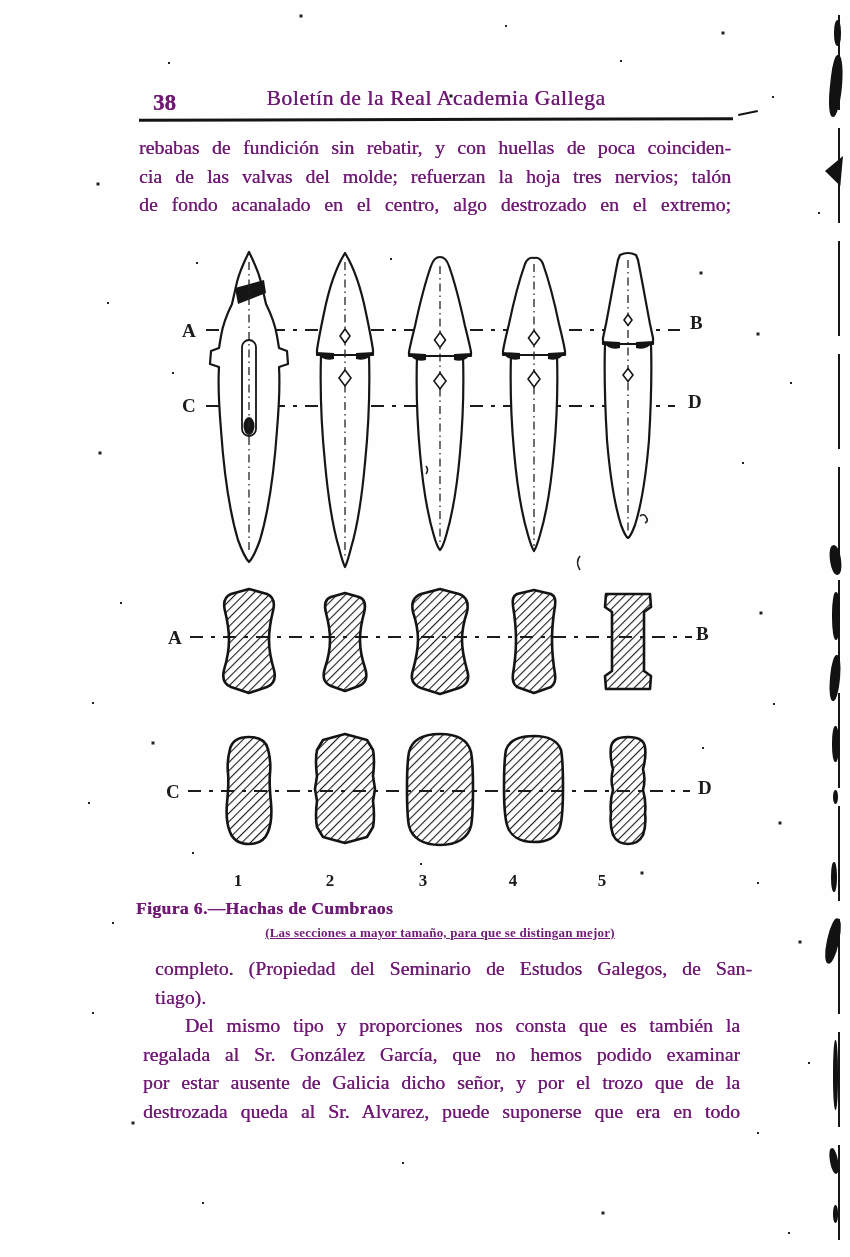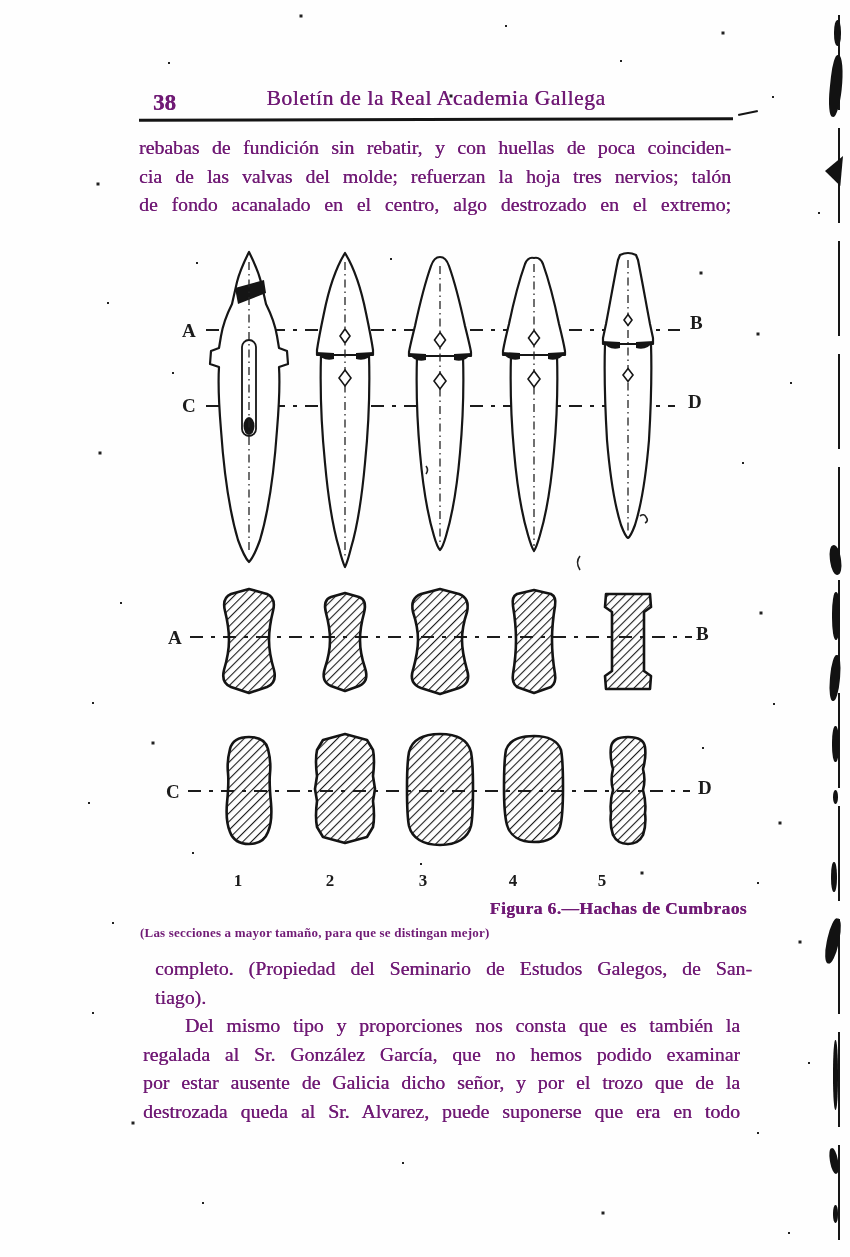--- a/index.html
+++ b/index.html
@@ -21,26 +21,26 @@
   .para{position:absolute;font-size:19.8px;line-height:28.6px;text-shadow:0.3px 0 0 currentColor;}
   .para-top{left:139px;top:133px;width:592px;}
   .para-mid{left:143px;top:954px;width:597px;margin-left:12px;}
   .para-bottom{left:143px;top:1011px;width:597px;}
   .tline{text-align:justify;text-align-last:justify;height:28.6px;overflow:hidden;white-space:normal;}
   .tline.left-last{text-align-last:left;}
   .tline.indent{padding-left:42px;}
   
   .figure-svg{position:absolute;left:140px;top:248px;}
   .caption-title{
-    position:absolute;left:147px;top:898px;width:600px;text-align:right;
+    position:absolute;left:136px;top:898px;width:600px;text-align:left;
     font-size:17.5px;font-weight:bold;letter-spacing:0.4px;text-shadow:0.3px 0 0 currentColor;
   }
   .caption-note{
-    position:absolute;left:140px;top:925px;width:600px;text-align:left;
-    font-size:13px;font-weight:bold;letter-spacing:0.2px;
+    position:absolute;left:140px;top:925px;width:600px;text-align:center;
+    font-size:13px;font-weight:bold;letter-spacing:0.2px;text-decoration:underline;
   }
   
   .edge-line{position:absolute;left:838px;top:15px;width:2px;height:1226px;
     background:repeating-linear-gradient(180deg,#161616 0 95px,rgba(0,0,0,0) 95px 113px);}
   .blob{position:absolute;background:#121212;border-radius:46%;}
   .b1{left:834px;top:20px;width:7px;height:26px;}
   .b2{left:830px;top:55px;width:12px;height:62px;border-radius:40% 60% 50% 50%;transform:rotate(6deg);}
   .b3{left:825px;top:156px;width:18px;height:30px;border-radius:0;clip-path:polygon(0% 50%,100% 0%,85% 100%);}
   .b4{left:830px;top:545px;width:11px;height:30px;transform:rotate(-8deg);}
   .b5{left:832px;top:592px;width:8px;height:48px;}

